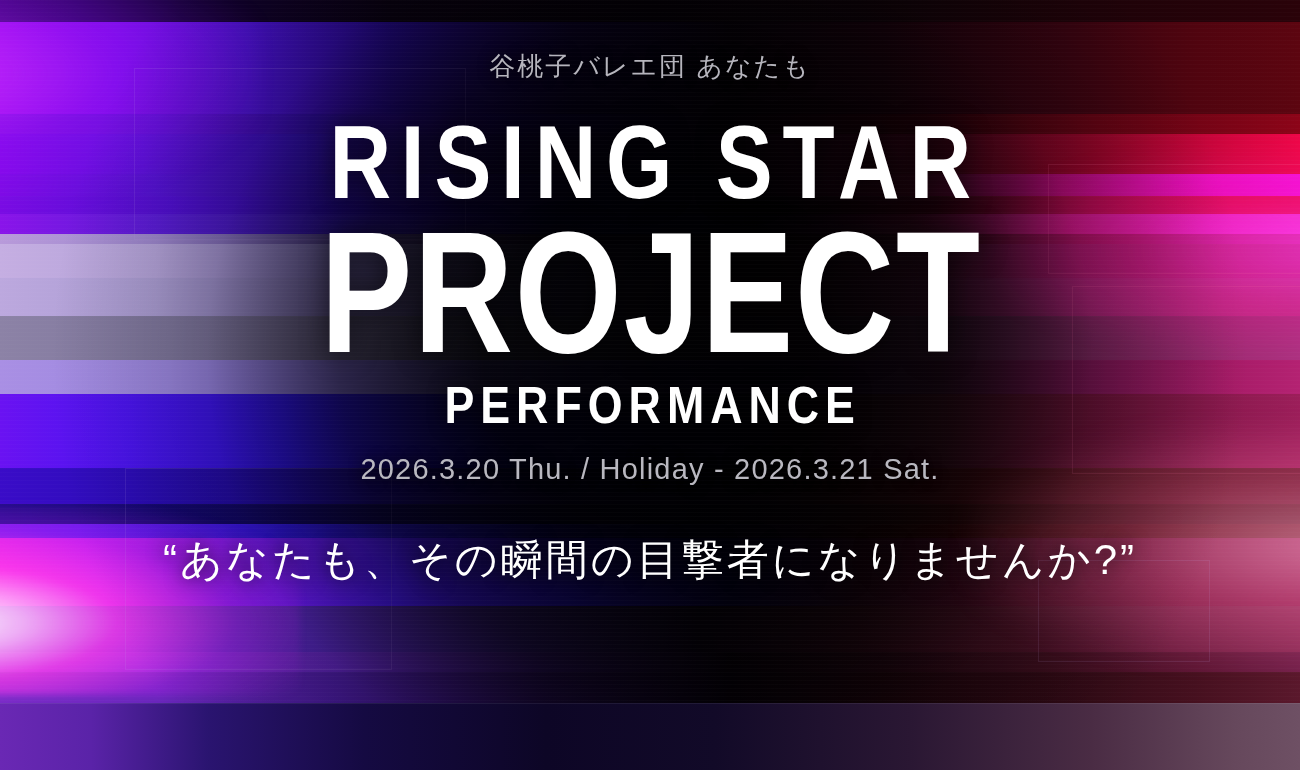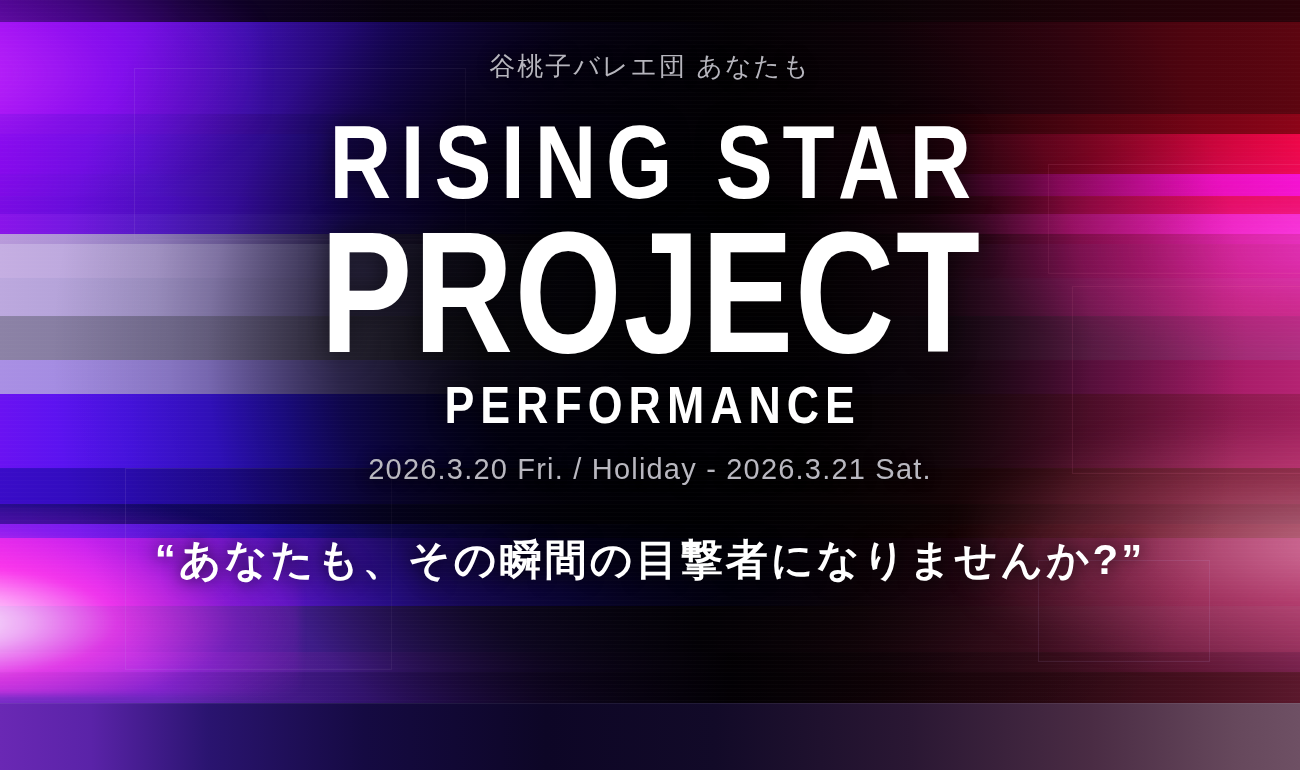--- a/index.html
+++ b/index.html
@@ -168,21 +168,21 @@
     font-weight: 400;
     white-space: nowrap;
     text-shadow: 0 0 14px rgba(0,0,0,0.9);
   }
 
   .quote {
     margin-top: 46px;
     font-size: 42px;
     letter-spacing: 3px;
     color: #ffffff;
-    font-weight: 700;
+    font-weight: 400;
     white-space: nowrap;
     text-shadow: 0 0 18px rgba(0,0,0,0.85);
   }
 </style>
 </head>
 <body>
 
 <div id="poster">
 
   <div class="bg-layer" id="bands">
@@ -247,17 +247,17 @@
   <div class="center-darken"></div>
   <div class="scan"></div>
 
   <div class="bottom-strip"></div>
 
   <div class="content">
     <div class="eyebrow">谷桃子バレエ団 あなたも</div>
     <div class="title-1">RISING STAR</div>
     <div class="title-2">PROJECT</div>
     <div class="title-3">PERFORMANCE</div>
-    <div class="dateline">2026.3.20 Fri. / Holiday - 2026.3.21 Sat.</div>
+    <div class="dateline">2026.3.20 Thu. / Holiday - 2026.3.21 Sat.</div>
     <div class="quote">“あなたも、その瞬間の目撃者になりませんか?”</div>
   </div>
 
 </div>
 
 </body></html>

